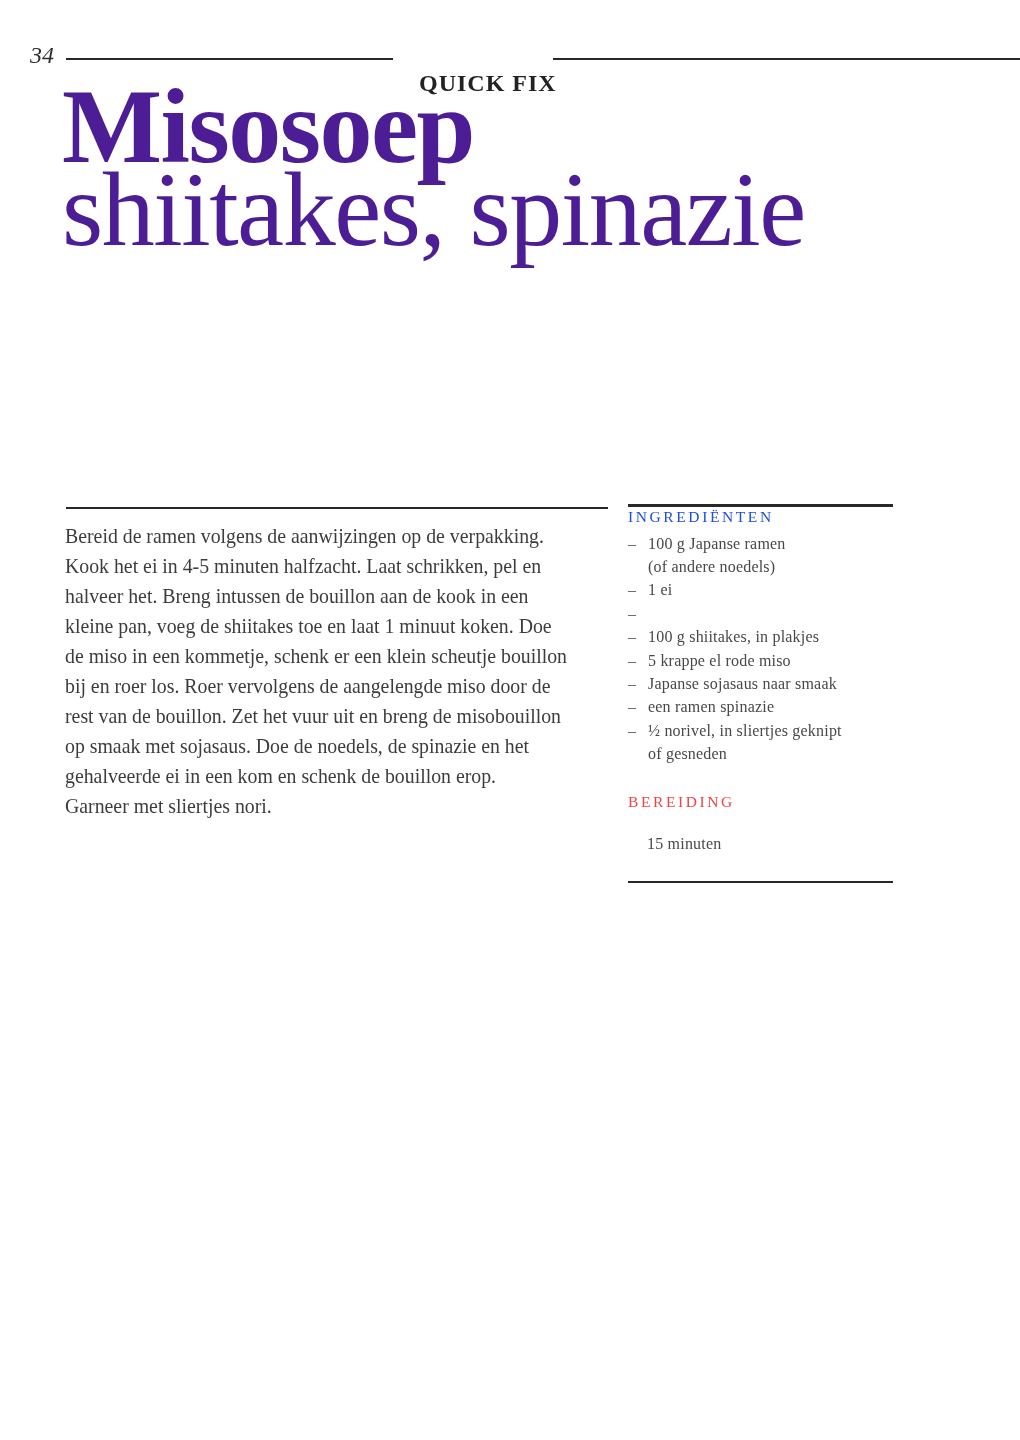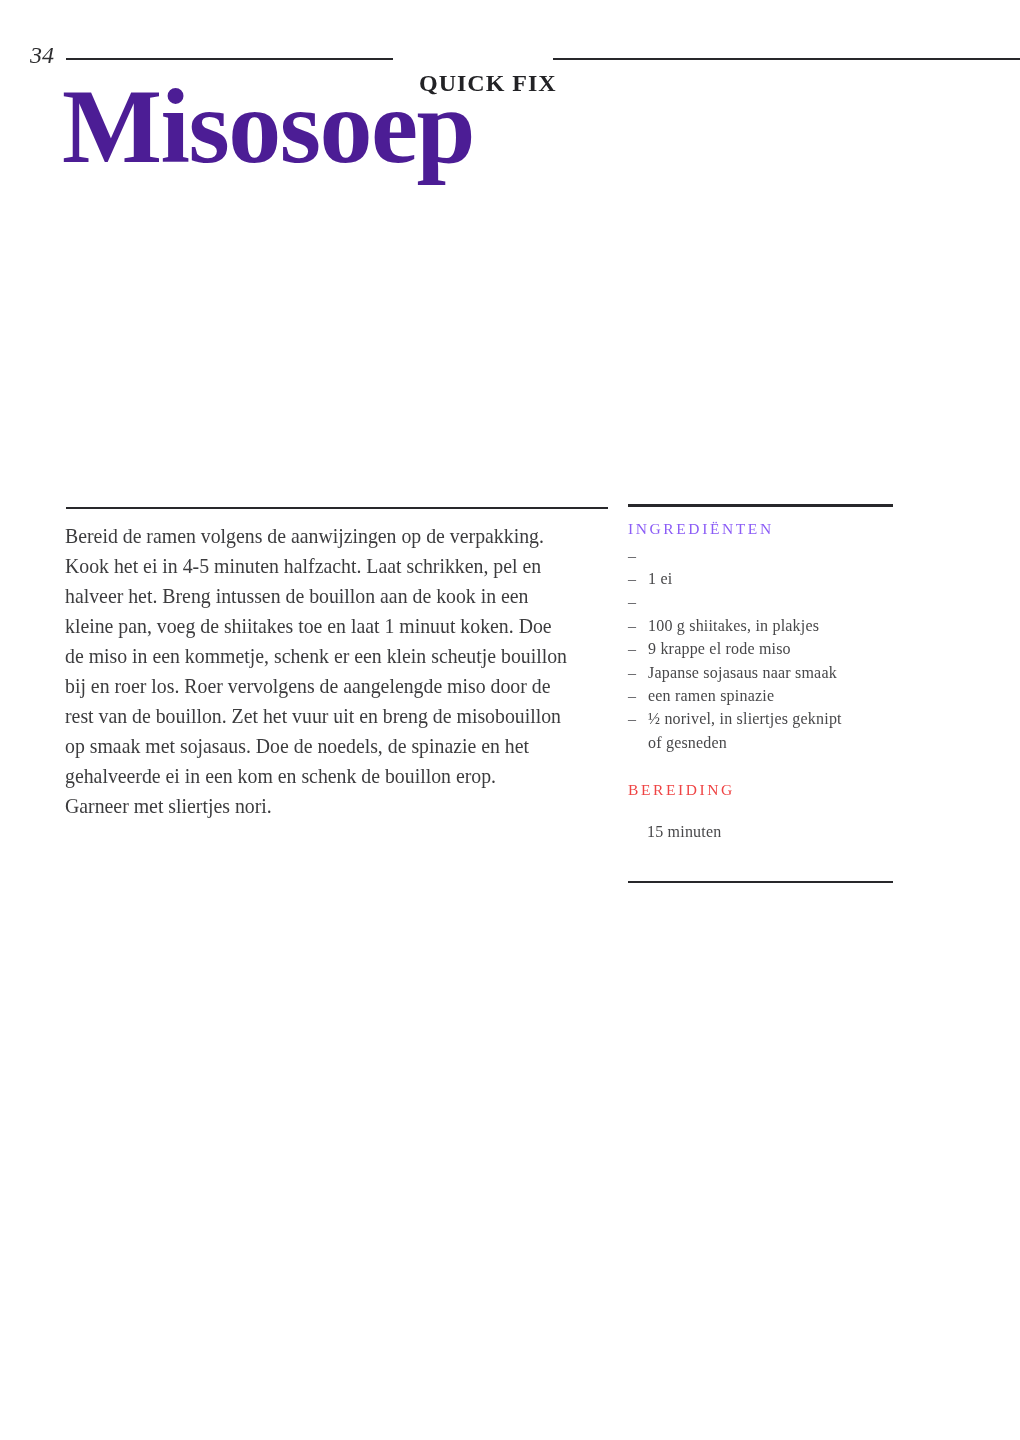--- a/index.html
+++ b/index.html
@@ -63,24 +63,23 @@
   .instr-line { white-space: nowrap; }
 
   
   .side-col {
     position: absolute;
     left: 628px; top: 504px;
     width: 265px; height: 382px;
   }
   .side-rule-top { position: relative; width: 100%; height: 2.5px; background: #28282b; }
   .side-heading {
-    margin-top: 12px;
     font-size: 15.5px;
     letter-spacing: 2.6px;
-    color: #8b5cf6;
+    color: #1d4ed8;
     line-height: 20px;
   }
   .ing-list { margin-top: 5px; }
   .ing-row { display: flex; }
   .ing-dash {
     width: 20px;
     flex: 0 0 20px;
     font-size: 16px;
     line-height: 23.4px;
     color: #55555a;
@@ -118,20 +117,21 @@
 
 <div class="page">
 
   <div class="page-number">34</div>
   <div class="rule hdr-rule-left"></div>
   <div class="section-label">QUICK FIX</div>
   <div class="rule hdr-rule-right"></div>
 
   <div class="title">
     <div class="title-line bold">Misosoep</div>
+    <div class="title-line">shiitakes, spinazie</div>
   </div>
 
   <div class="rule body-rule"></div>
   <div class="instructions">
       <div class="instr-line">Bereid de ramen volgens de aanwijzingen op de verpakking.</div>
       <div class="instr-line">Kook het ei in 4-5 minuten halfzacht. Laat schrikken, pel en</div>
       <div class="instr-line">halveer het. Breng intussen de bouillon aan de kook in een</div>
       <div class="instr-line">kleine pan, voeg de shiitakes toe en laat 1 minuut koken. Doe</div>
       <div class="instr-line">de miso in een kommetje, schenk er een klein scheutje bouillon</div>
       <div class="instr-line">bij en roer los. Roer vervolgens de aangelengde miso door de</div>
@@ -140,20 +140,24 @@
       <div class="instr-line">gehalveerde ei in een kom en schenk de bouillon erop.</div>
       <div class="instr-line">Garneer met sliertjes nori.</div>
     </div>
 
   <div class="side-col">
     <div class="side-rule-top"></div>
     <div class="side-heading">INGREDIËNTEN</div>
     <div class="ing-list">
         <div class="ing-row">
         <div class="ing-dash">–</div>
+        <div class="ing-text">
+          <div>100 g Japanse ramen</div>
+          <div>(of andere noedels)</div>
+        </div>
       </div>
         <div class="ing-row">
         <div class="ing-dash">–</div>
         <div class="ing-text">
           <div>1 ei</div>
 
         </div>
       </div>
         <div class="ing-row">
         <div class="ing-dash">–</div>
@@ -161,21 +165,21 @@
         <div class="ing-row">
         <div class="ing-dash">–</div>
         <div class="ing-text">
           <div>100 g shiitakes, in plakjes</div>
 
         </div>
       </div>
         <div class="ing-row">
         <div class="ing-dash">–</div>
         <div class="ing-text">
-          <div>9 krappe el rode miso</div>
+          <div>5 krappe el rode miso</div>
 
         </div>
       </div>
         <div class="ing-row">
         <div class="ing-dash">–</div>
         <div class="ing-text">
           <div>Japanse sojasaus naar smaak</div>
 
         </div>
       </div>

